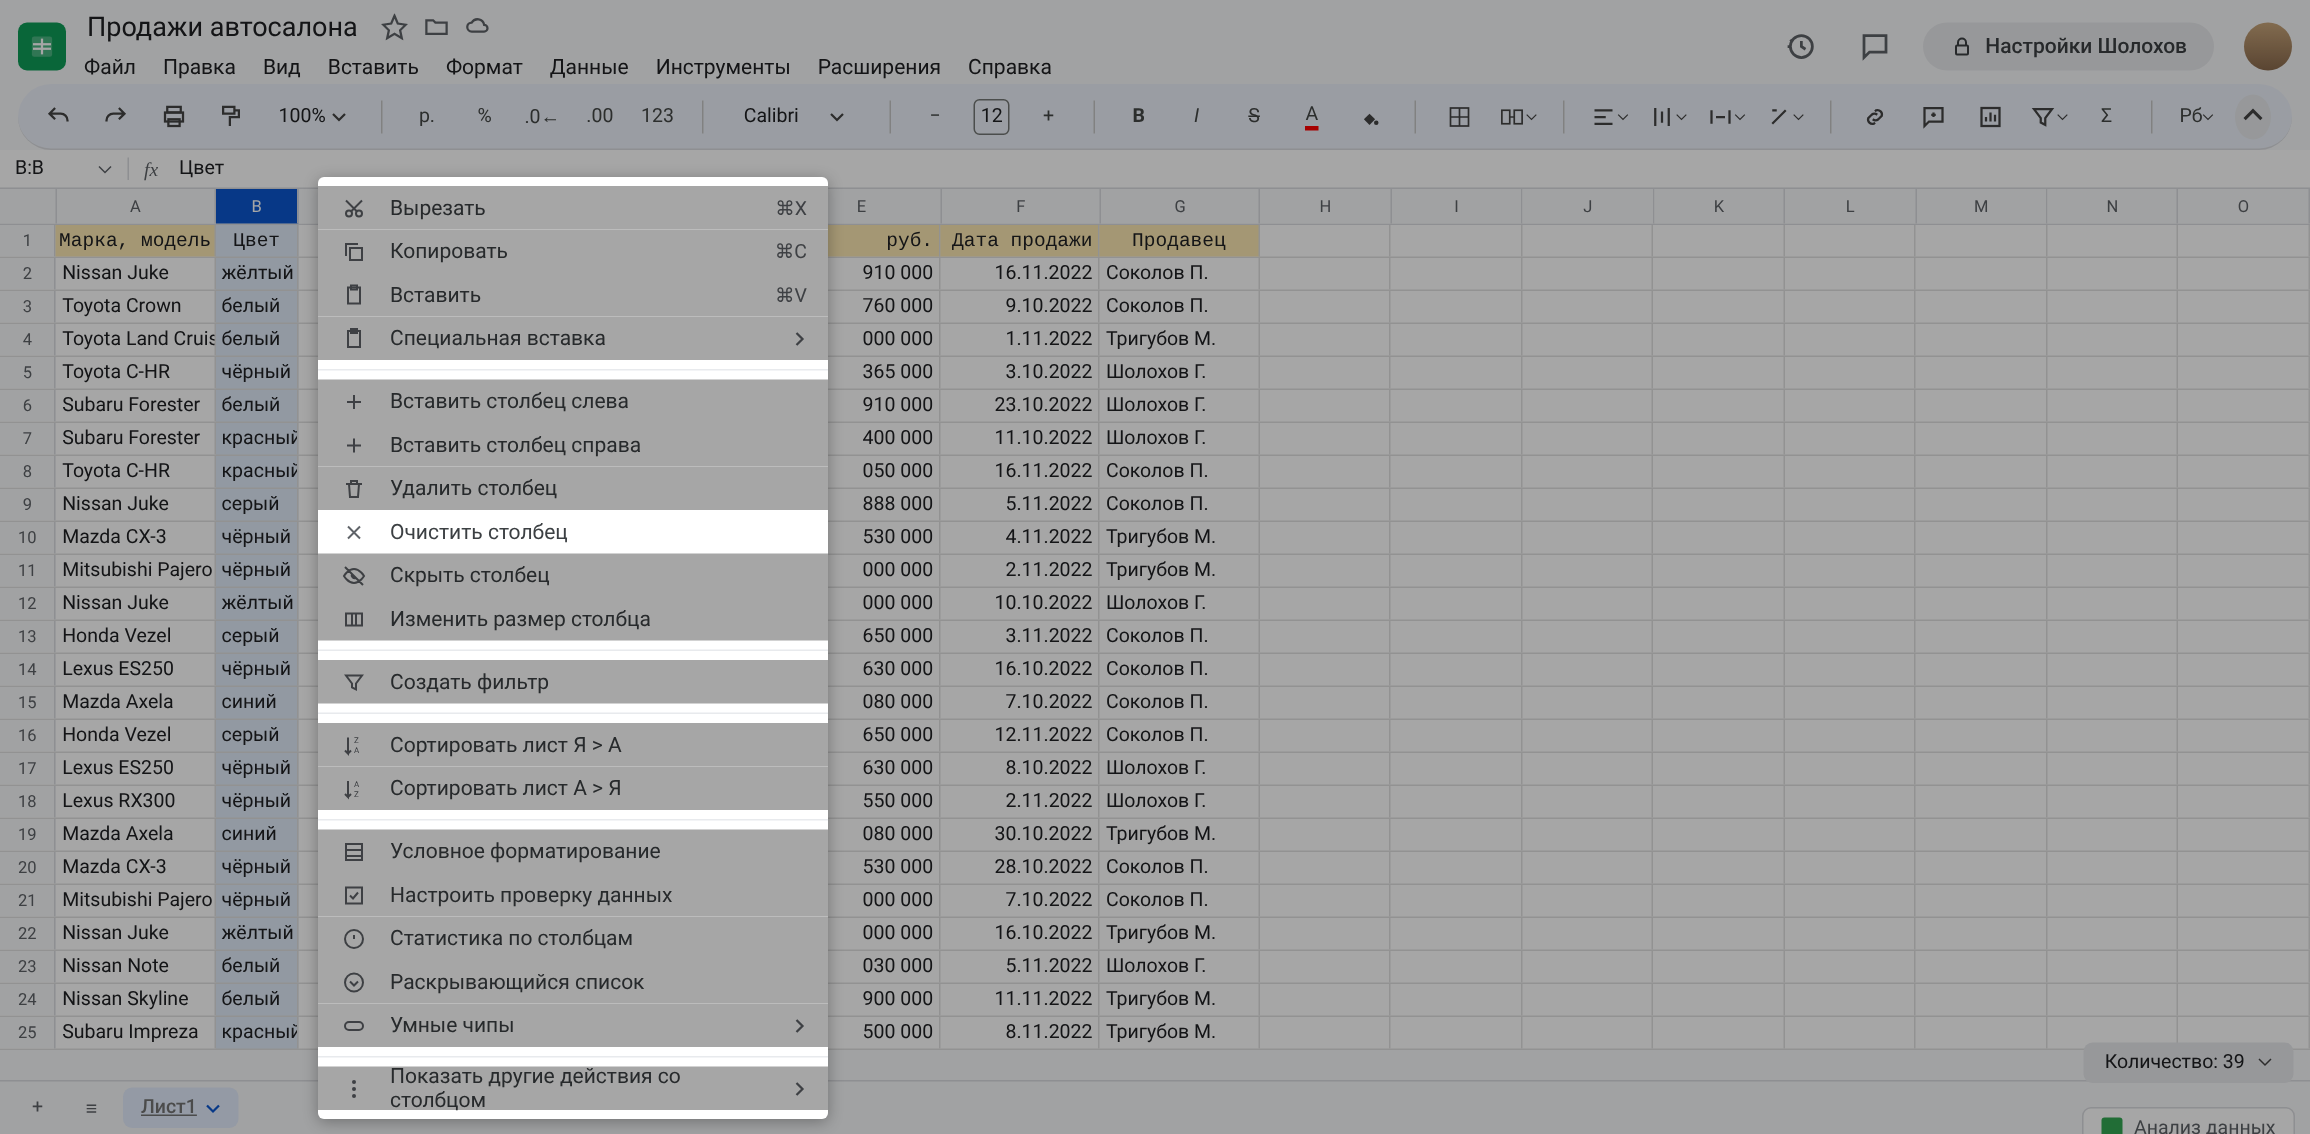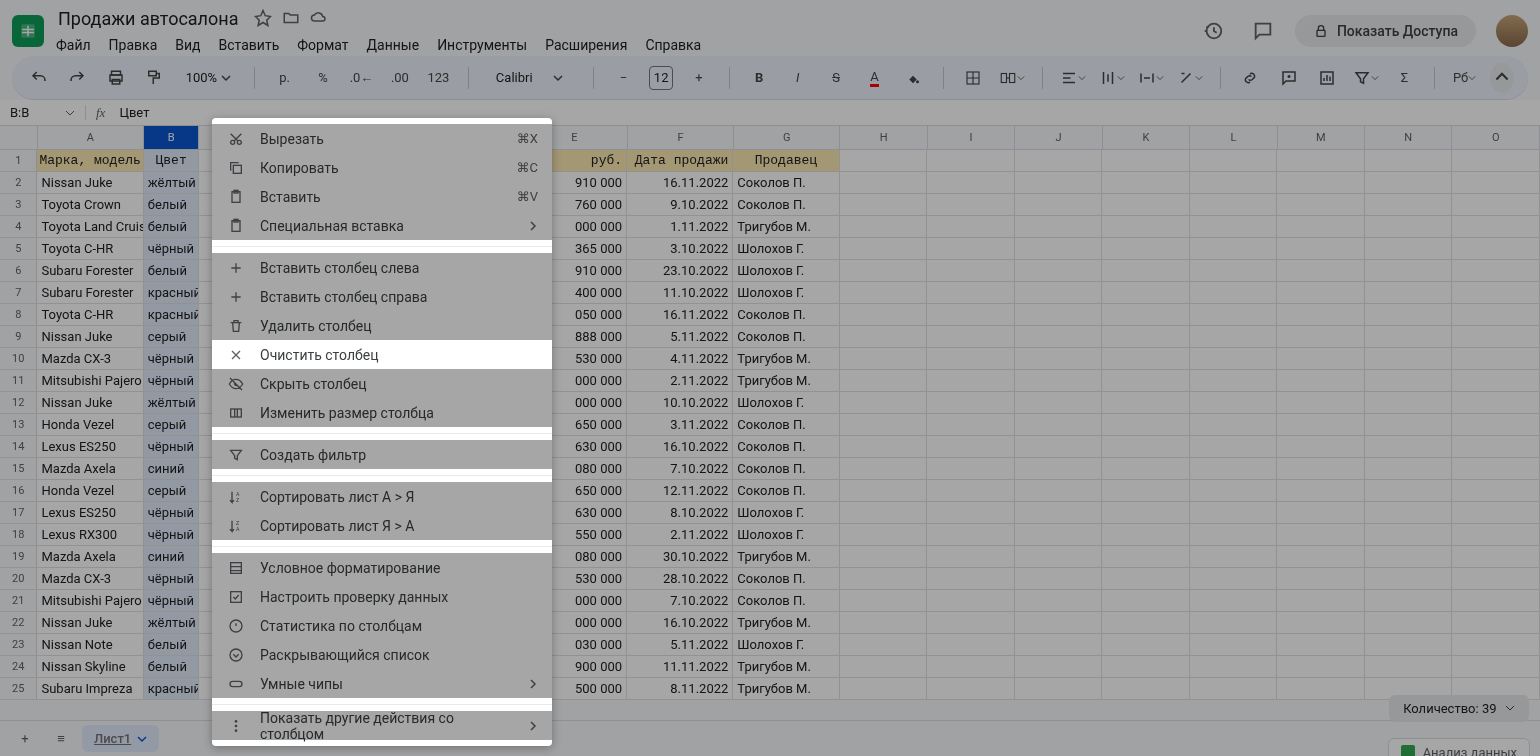--- a/index.html
+++ b/index.html
@@ -133,21 +133,21 @@
     <div class="icon-btn">
         <svg width="22" height="22" viewBox="0 0 24 24" fill="none" stroke="#5f6368" stroke-width="2">
           <path d="M4 4h16v12H8l-4 4z"></path>
         </svg>
       </div>
     <div class="share-btn">
       <svg width="16" height="16" viewBox="0 0 24 24" fill="none" stroke="#3c4043" stroke-width="2">
           <rect x="6" y="11" width="12" height="9" rx="1"></rect>
           <path d="M8 11V8a4 4 0 018 0v3"></path>
         </svg>
-      <span>Показать Доступа</span>
+      <span>Настройки Шолохов</span>
     </div>
     <div class="avatar"></div>
   </div>
 </div>
 
 <div class="toolbar">
   <div class="tool">
       <svg width="18" height="18" viewBox="0 0 24 24" fill="none" stroke="#444" stroke-width="2">
         <path d="M9 14l-5-5 5-5M4 9h10a6 6 0 016 6v1"></path>
       </svg>
@@ -866,35 +866,35 @@
           <path d="M4 5h16l-6 8v6l-4-2v-4z"></path>
         </svg>
       </span>
       <span class="ctxlabel">Создать фильтр</span>
     </div>
     <div class="ctxsep"></div>
     <div class="ctxitem">
       <span class="ctxicon">
         <svg width="16" height="16" viewBox="0 0 24 24" fill="none" stroke="#5f6368" stroke-width="2">
           <path d="M6 4v16l-3-3M6 20l3-3"></path>
+          <text x="12" y="10" font-size="8" fill="#5f6368" stroke="none">Z</text>
+          <text x="12" y="20" font-size="8" fill="#5f6368" stroke="none">A</text>
+        </svg>
+      </span>
+      <span class="ctxlabel">Сортировать лист Я &gt; А</span>
+    </div>
+    <div class="ctxitem">
+      <span class="ctxicon">
+        <svg width="16" height="16" viewBox="0 0 24 24" fill="none" stroke="#5f6368" stroke-width="2">
+          <path d="M6 4v16l-3-3M6 20l3-3"></path>
           <text x="12" y="10" font-size="8" fill="#5f6368" stroke="none">A</text>
           <text x="12" y="20" font-size="8" fill="#5f6368" stroke="none">Z</text>
         </svg>
       </span>
       <span class="ctxlabel">Сортировать лист А &gt; Я</span>
-    </div>
-    <div class="ctxitem">
-      <span class="ctxicon">
-        <svg width="16" height="16" viewBox="0 0 24 24" fill="none" stroke="#5f6368" stroke-width="2">
-          <path d="M6 4v16l-3-3M6 20l3-3"></path>
-          <text x="12" y="10" font-size="8" fill="#5f6368" stroke="none">Z</text>
-          <text x="12" y="20" font-size="8" fill="#5f6368" stroke="none">A</text>
-        </svg>
-      </span>
-      <span class="ctxlabel">Сортировать лист Я &gt; А</span>
     </div>
     <div class="ctxsep"></div>
     <div class="ctxitem">
       <span class="ctxicon">
         <svg width="16" height="16" viewBox="0 0 24 24" fill="none" stroke="#5f6368" stroke-width="2">
           <rect x="4" y="4" width="16" height="16"></rect>
           <path d="M4 10h16M4 16h16"></path>
         </svg>
       </span>
       <span class="ctxlabel">Условное форматирование</span>

